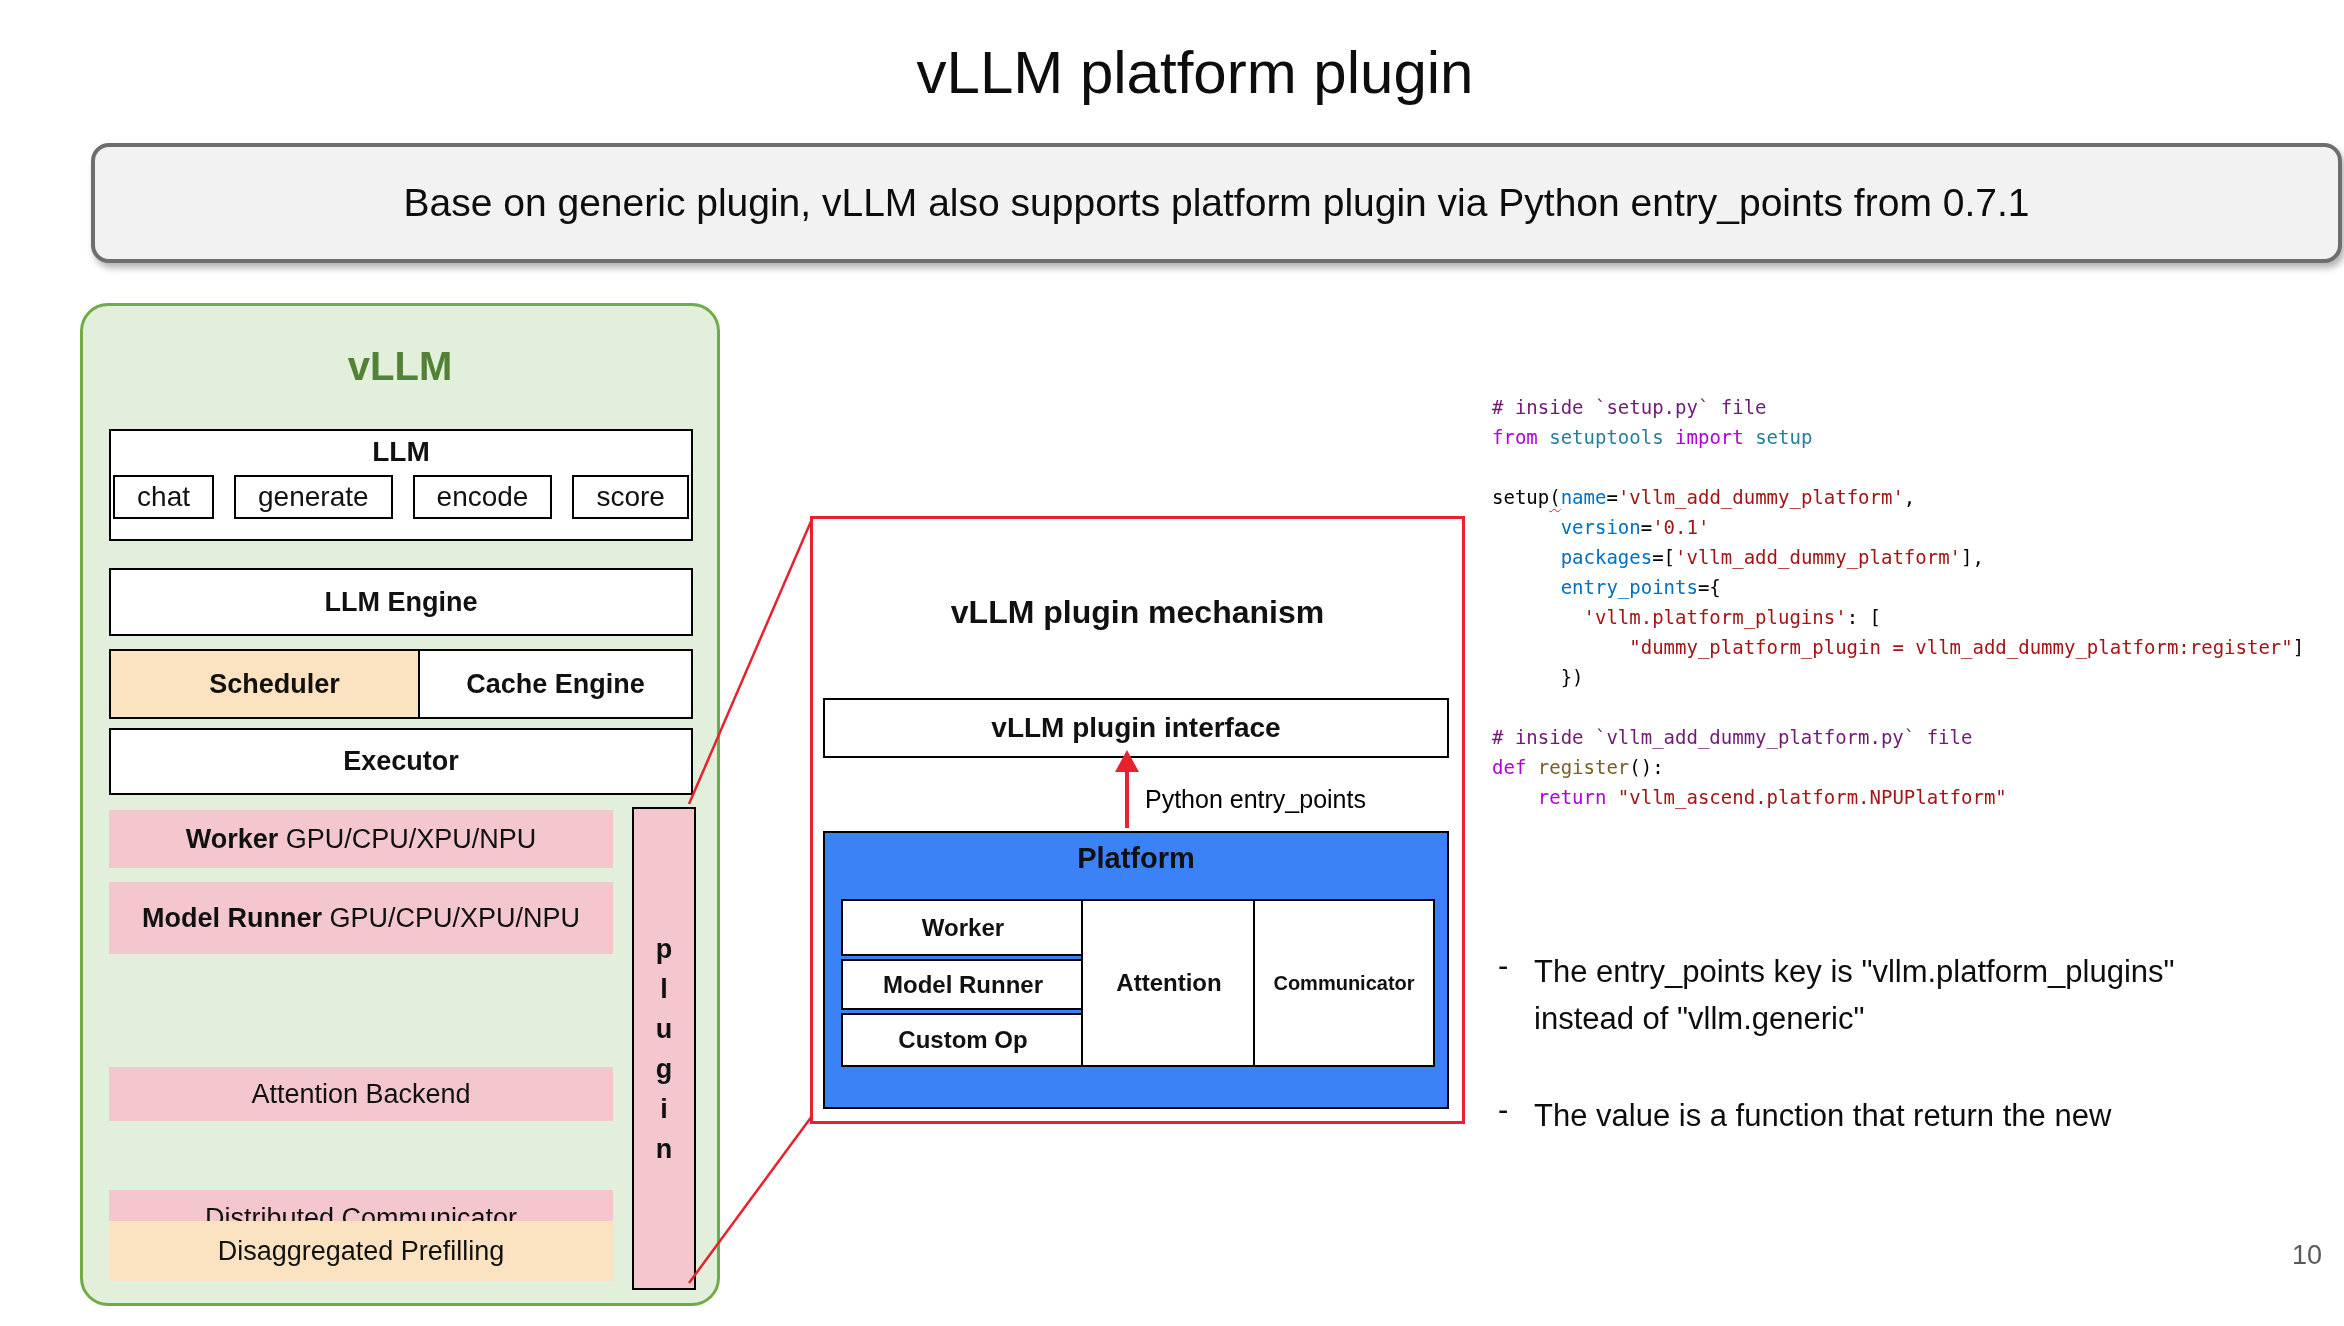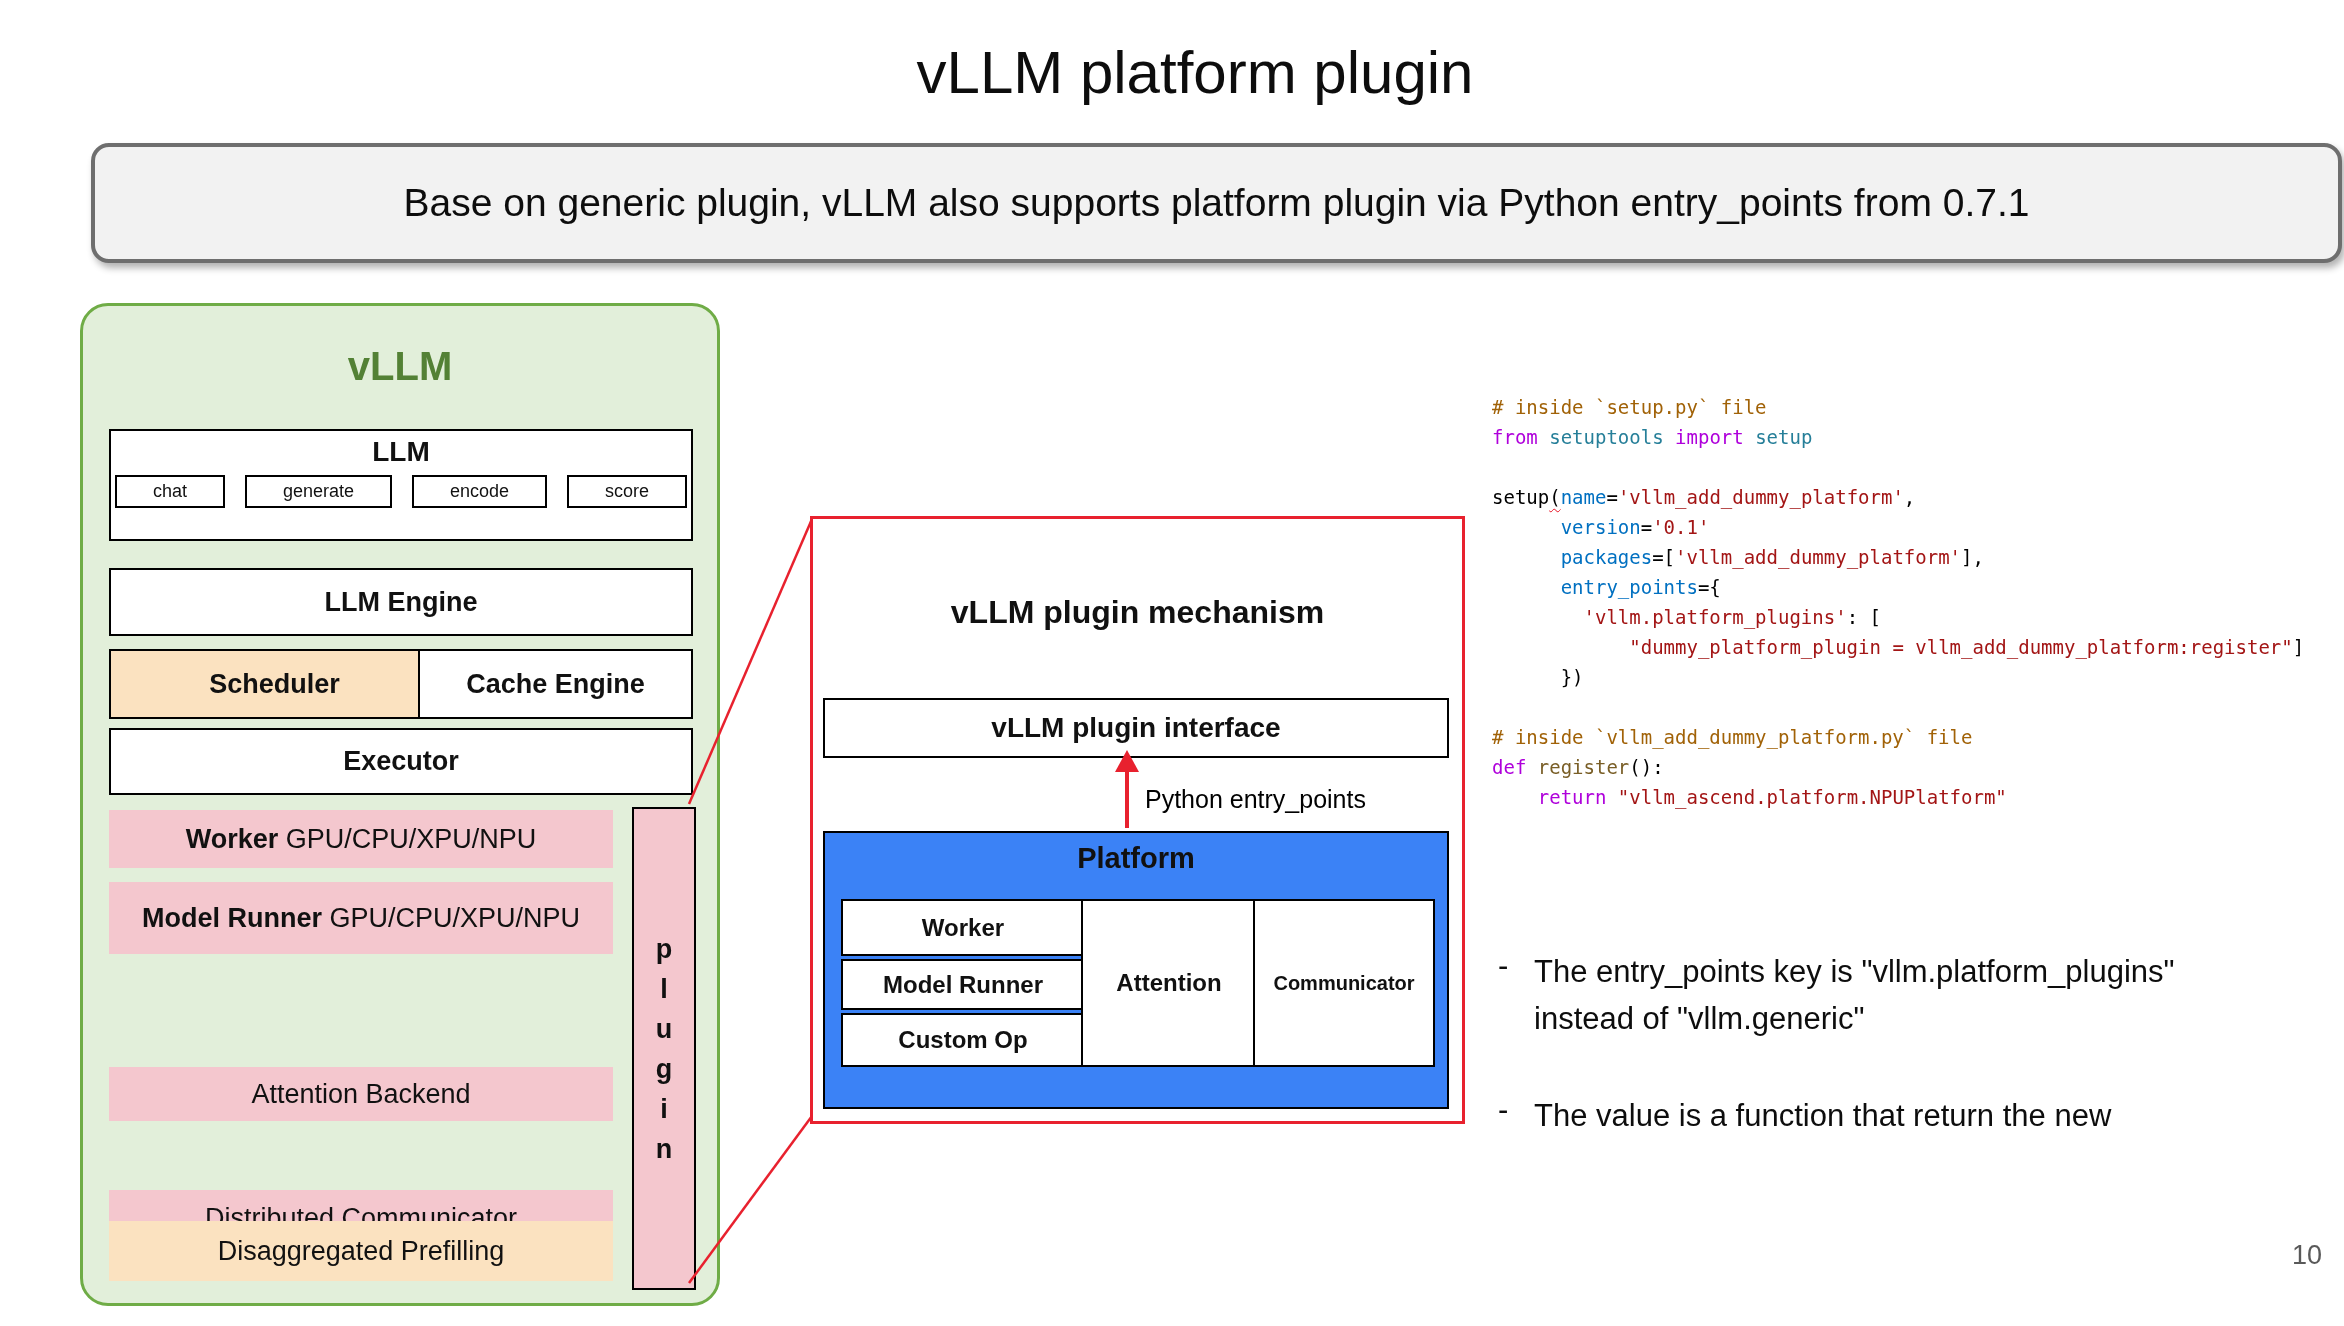--- a/index.html
+++ b/index.html
@@ -44,21 +44,21 @@
   .fill-pink { background:var(--pink-fill, #f4c7ce); }
   .bold { font-weight:700; }
 
   .llm-box {
     position:absolute; left:26px; top:123px; width:580px; height:108px;
     background:#fff; border:2px solid #000;
   }
   .llm-label { text-align:center; font-weight:700; font-size:28px; margin-top:5px; }
   .llm-methods { display:flex; justify-content:center; gap:20px; margin-top:7px; }
   .method-box {
-    border:2px solid #000; background:#fff; padding:4px 36px; font-size:18px;
+    border:2px solid #000; background:#fff; padding:4px 22px; font-size:28px;
   }
 
   .plugin-strip {
     position:absolute; left:549px; top:501px; width:60px; height:479px;
     background:var(--pink-fill, #f4c7ce); border:2px solid #000;
     display:flex; flex-direction:column; align-items:center; justify-content:center;
     font-weight:700; font-size:27px;
   }
   .plugin-strip span { display:block; line-height:40px; }
 
@@ -96,21 +96,21 @@
   .comm-box { left:428px; top:66px; width:178px; height:164px; font-size:20px; }
 
   
   .code-block {
     position:absolute; left:1446px; top:392px;
     font-family:"DejaVu Sans Mono", monospace; font-size:19px; line-height:30px;
     color:#000;
   }
   .code-line { white-space:pre; }
   .tok-plain { color:#000000; }
-  .tok-com   { color:#a16207; }
+  .tok-com   { color:#701a75; }
   .tok-kw    { color:#af00db; }
   .tok-mod   { color:#267f99; }
   .tok-param { color:#0070c1; }
   .tok-fn    { color:#795e26; }
   .tok-str   { color:#a31515; }
   .tok-err   { color:#000000; text-decoration:underline wavy #e81123 1px; text-underline-offset:4px; }
 
   
   .notes { position:absolute; left:1452px; top:948px; width:860px; font-size:31px; color:#0d0d0d; }
   .bullet { display:flex; margin-bottom:50px; }

